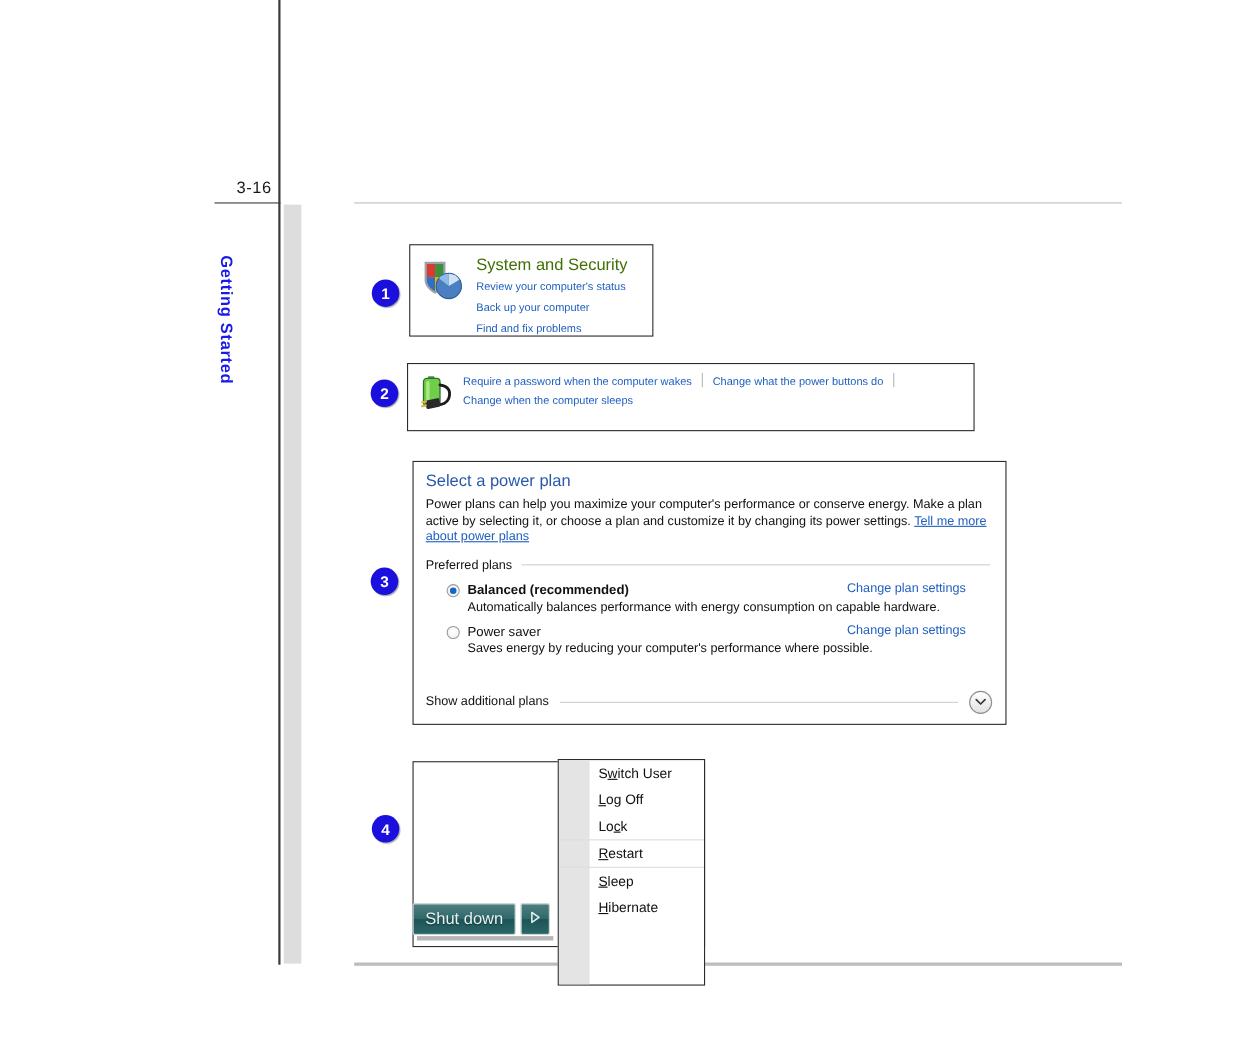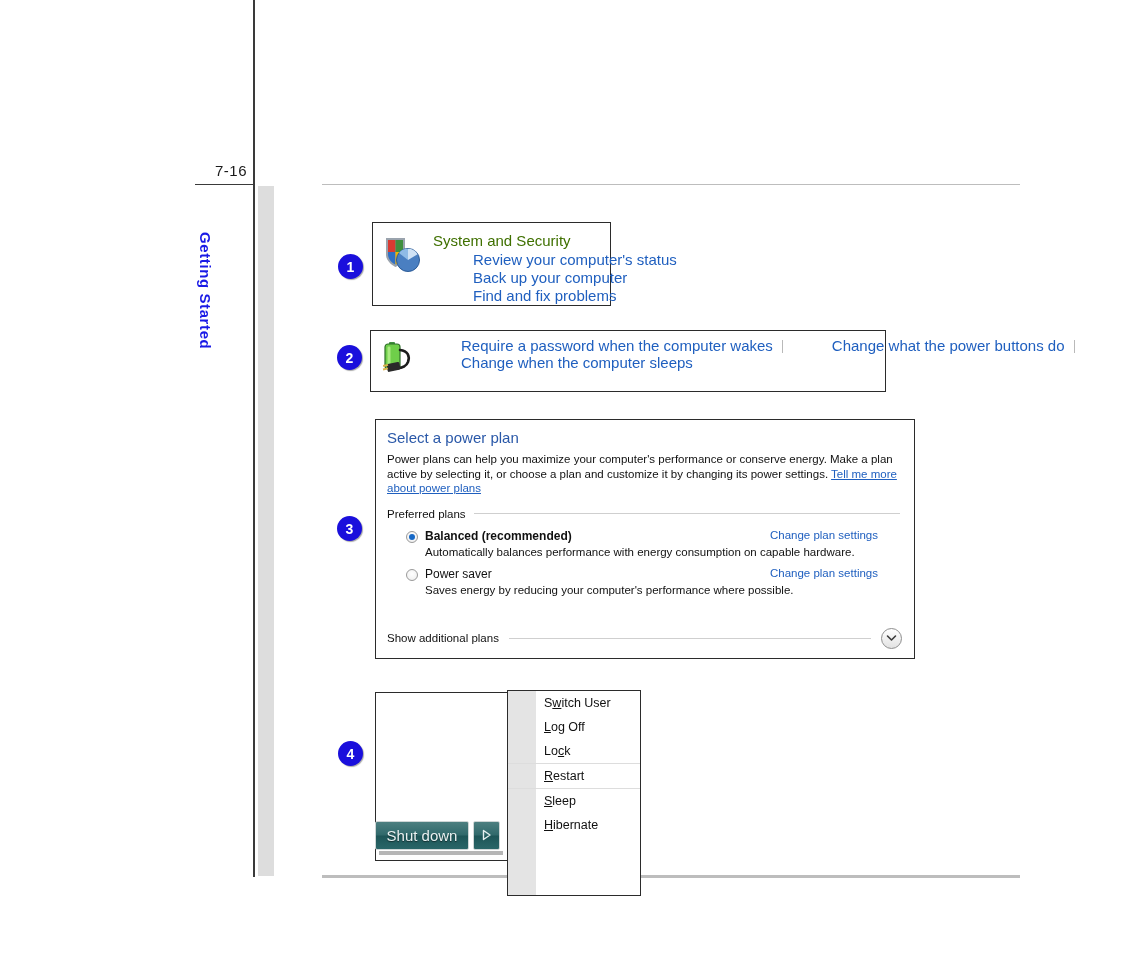--- a/index.html
+++ b/index.html
@@ -74,32 +74,32 @@
     border: 1px solid #2b2b2b;
     box-sizing: border-box;
   }
   .wshadow {
     position: absolute;
     background: #b6b6b6;
     z-index: -1;
   }
 
   
-  #panel-1 { left: 372px; top: 222px; width: 239px; height: 84px; }
+  #panel-1 { left: 372px; top: 222px; width: 222px; height: 84px; }
   #panel-1-shadow { left: 378px; top: 228px; width: 247px; height: 84px; }
   #panel-1 .inner { display: flex; padding: 8px 0 0 6px; }
   .win-heading {
     font-family: "Liberation Sans", sans-serif;
     font-size: 15px; color: #3f7000; line-height: 19px;
     margin-bottom: 1px;
   }
   .win-link {
     font-family: "Liberation Sans", sans-serif;
-    font-size: 15px; color: #1f5fbf; line-height: 17px;
-    text-decoration: none; white-space: nowrap; margin-left: 40px;
+    font-size: 10px; color: #1f5fbf; line-height: 17px;
+    text-decoration: none; white-space: nowrap;
   }
 
   
   .icon-shield-pie { position: relative; width: 46px; height: 46px; flex: 0 0 46px; }
 
   
   #panel-2 { left: 370px; top: 330px; width: 516px; height: 62px; }
   #panel-2-shadow { left: 376px; top: 336px; width: 516px; height: 62px; }
   #panel-2 .inner { display: flex; padding: 6px 0 0 6px; }
   .icon-battery { position: relative; width: 40px; height: 42px; flex: 0 0 40px; }
@@ -226,21 +226,21 @@
   #shutdown-btn-shadow {
     position: absolute; left: 379px; top: 851px; width: 124px; height: 4px;
     background: #b6b6b6;
   }
 </style>
 </head>
 <body>
 
 <div id="page-vrule"></div>
 <div id="folio-rule"></div>
-<div id="folio">7-16</div>
+<div id="folio">3-16</div>
 <div id="side-tab"></div>
 <div id="side-tab-label">Getting Started</div>
 <div id="content-rule-top"></div>
 <div id="content-rule-bottom"></div>
 
 <div class="badge" id="badge-1">1</div>
 <div class="badge" id="badge-2">2</div>
 <div class="badge" id="badge-3">3</div>
 <div class="badge" id="badge-4">4</div>
 

